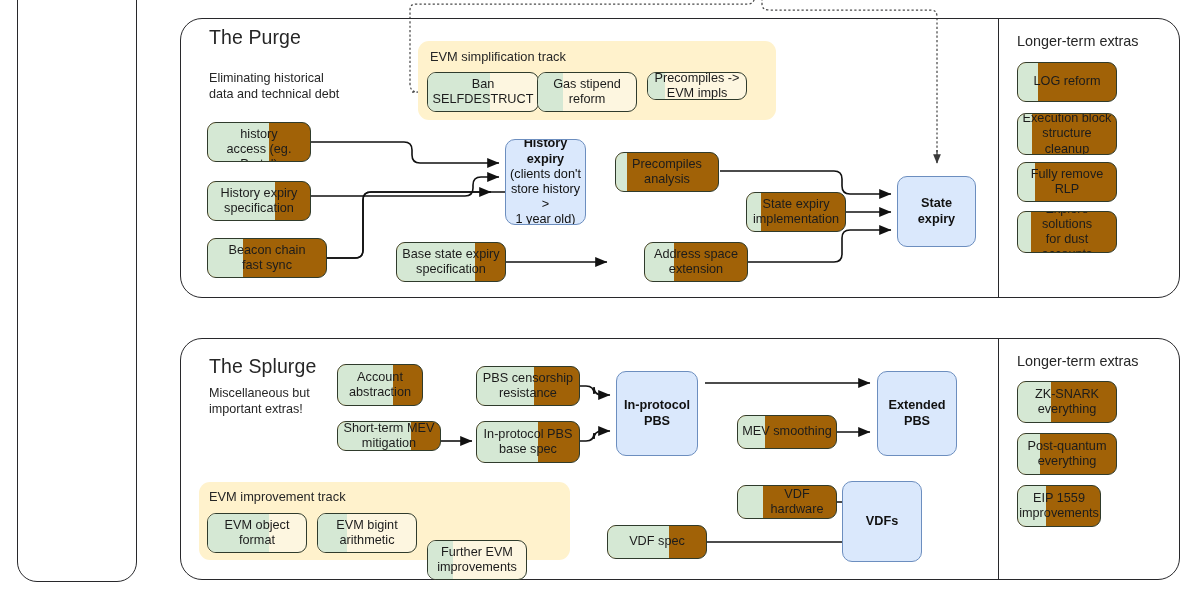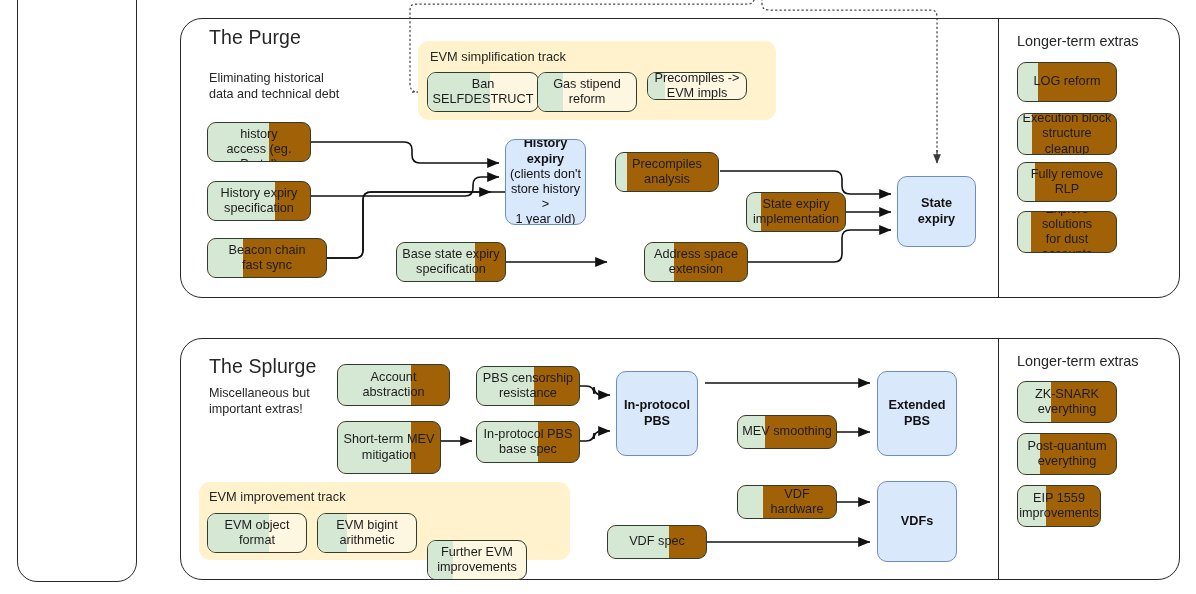--- a/index.html
+++ b/index.html
@@ -269,31 +269,31 @@
 
   <div class="panel" style="left:180px;top:338px;width:1000px;height:242px;"></div>
   <div class="panel-divider" style="left:998px;top:338px;height:242px;"></div>
 
   <div class="sect-title" style="left:209px;top:355px;">The Splurge</div>
   <div class="sect-sub" style="left:209px;top:386px;white-space:pre-line;">Miscellaneous but
 important extras!</div>
 
   <div class="extras-title" style="left:1017px;top:353px;">Longer-term extras</div>
 
-  <div class="node" style="left:337px;top:364px;width:113px;height:42px;">
+  <div class="node" style="left:337px;top:364px;width:86px;height:42px;">
     <span class="fill" style="width:66%"></span>
     <span class="lbl">Account
 abstraction</span>
   </div>
   <div class="node" style="left:476px;top:366px;width:104px;height:40px;">
     <span class="fill" style="width:56%"></span>
     <span class="lbl">PBS censorship
 resistance</span>
   </div>
-  <div class="node" style="left:337px;top:421px;width:104px;height:53px;">
+  <div class="node" style="left:337px;top:421px;width:104px;height:30px;">
     <span class="fill" style="width:72%"></span>
     <span class="lbl">Short-term MEV
 mitigation</span>
   </div>
   <div class="node" style="left:476px;top:421px;width:104px;height:42px;">
     <span class="fill" style="width:60%"></span>
     <span class="lbl">In-protocol PBS
 base spec</span>
   </div>
   <div class="node blue" style="left:616px;top:371px;width:82px;height:85px;">
@@ -309,21 +309,21 @@
 PBS</span>
   </div>
   <div class="node" style="left:737px;top:485px;width:100px;height:34px;padding-left:20px;">
     <span class="fill" style="width:26%"></span>
     <span class="lbl">VDF hardware</span>
   </div>
   <div class="node" style="left:607px;top:525px;width:100px;height:34px;">
     <span class="fill" style="width:62%"></span>
     <span class="lbl">VDF spec</span>
   </div>
-  <div class="node blue" style="left:877px;top:481px;width:80px;height:81px;">
+  <div class="node blue" style="left:842px;top:481px;width:80px;height:81px;">
     <span class="lbl">VDFs</span>
   </div>
 
   <div class="track" style="left:199px;top:482px;width:371px;height:78px;"></div>
   <div class="track-label" style="left:209px;top:489px;">EVM improvement track</div>
 
   <div class="node on-track" style="left:207px;top:513px;width:100px;height:40px;">
     <span class="fill" style="width:62%"></span>
     <span class="lbl">EVM object
 format</span>

